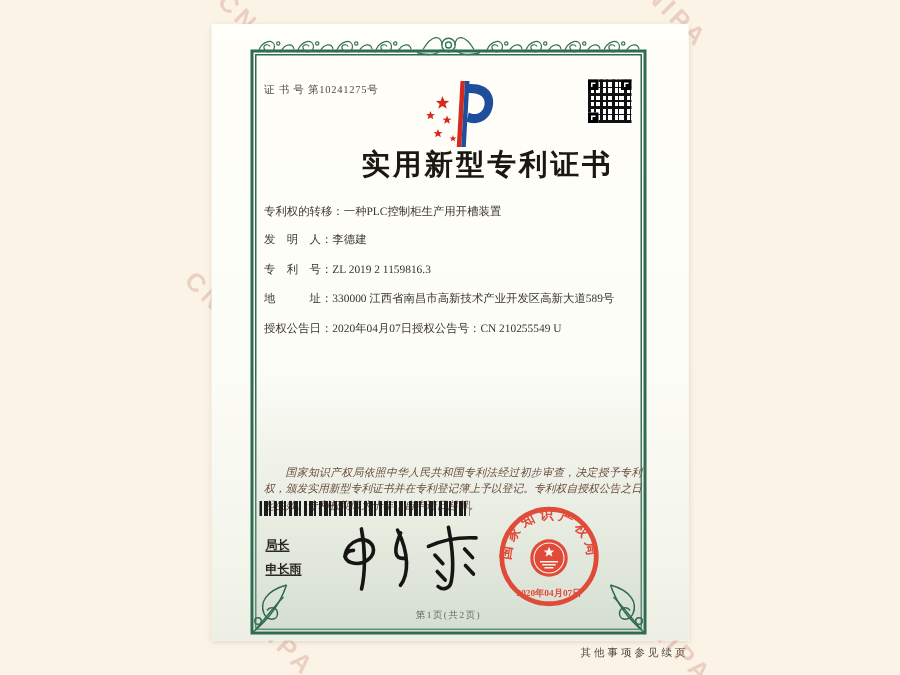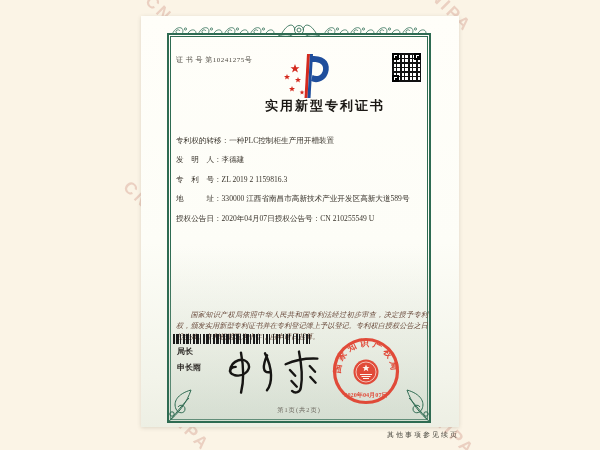--- a/index.html
+++ b/index.html
@@ -25,38 +25,38 @@
   .qr{position:absolute;left:391px;top:52px;width:31px;height:31px;background:#fff;}
   .qr .noise{position:absolute;inset:1px;
       background:
         repeating-linear-gradient(0deg,#111 0 2px,transparent 2px 5px,#111 5px 6px,transparent 6px 9px),
         repeating-linear-gradient(90deg,#111 0 2px,#fff 2px 4px,#111 4px 5px,#fff 5px 8px);}
   .qr .f{position:absolute;width:7px;height:7px;background:#fff;border:2px solid #000;box-sizing:border-box;}
   .qr .f i{position:absolute;left:1px;top:1px;width:3px;height:3px;background:#000;display:block;}
   .qr .f.tl{left:1px;top:1px}.qr .f.tr{right:1px;top:1px}.qr .f.bl{left:1px;bottom:1px}
   .logo{position:absolute;left:281px;top:50px;}
   .title{position:absolute;left:167px;top:97px;width:316px;text-align:center;
-         font-size:13px;font-weight:bold;color:#1b1814;letter-spacing:2px;}
+         font-size:19px;font-weight:bold;color:#1b1814;letter-spacing:2px;}
   
   .rows{position:absolute;left:176px;top:131px;width:252px;font-size:7.6px;
         color:#3a352d;line-height:19.4px;}
   .row{white-space:nowrap;}
   .addr2{line-height:10px;margin-left:46px;}
   .grant .second{}
   
   .body-text{position:absolute;left:176px;top:266px;width:252px;font-size:7.2px;
              line-height:10.9px;color:#6a4b3c;text-align:justify;font-style:italic;margin-top:44px;}
   .body-text p{margin:0;text-indent:2em;}
   
   .barcode{position:absolute;left:173px;top:334px;width:140px;height:10px;
       background:repeating-linear-gradient(90deg,#1c1c1c 0 1.5px,transparent 1.5px 3px,
                  #1c1c1c 3px 5.5px,transparent 5.5px 6.5px,#1c1c1c 6.5px 7.5px,transparent 7.5px 10px);}
   
-  .director{position:absolute;left:177px;top:344px;font-size:8px;font-weight:bold;
-            color:#2b2824;line-height:16px;}
+  .director{position:absolute;left:177px;top:356px;font-size:8px;font-weight:bold;
+            color:#2b2824;line-height:16px;text-decoration:underline;}
   .signature{position:absolute;left:220px;top:343px;}
   
   .seal{position:absolute;left:319px;top:324px;opacity:.9;}
   
   .pagenote{position:absolute;left:167px;top:406px;width:264px;text-align:center;
             font-size:6.3px;color:#6b675e;letter-spacing:1px;}
   .contnote{position:absolute;left:141px;top:430px;width:318px;text-align:right;
             font-size:7px;color:#4c4a42;letter-spacing:2px;}
 </style>
 </head>

